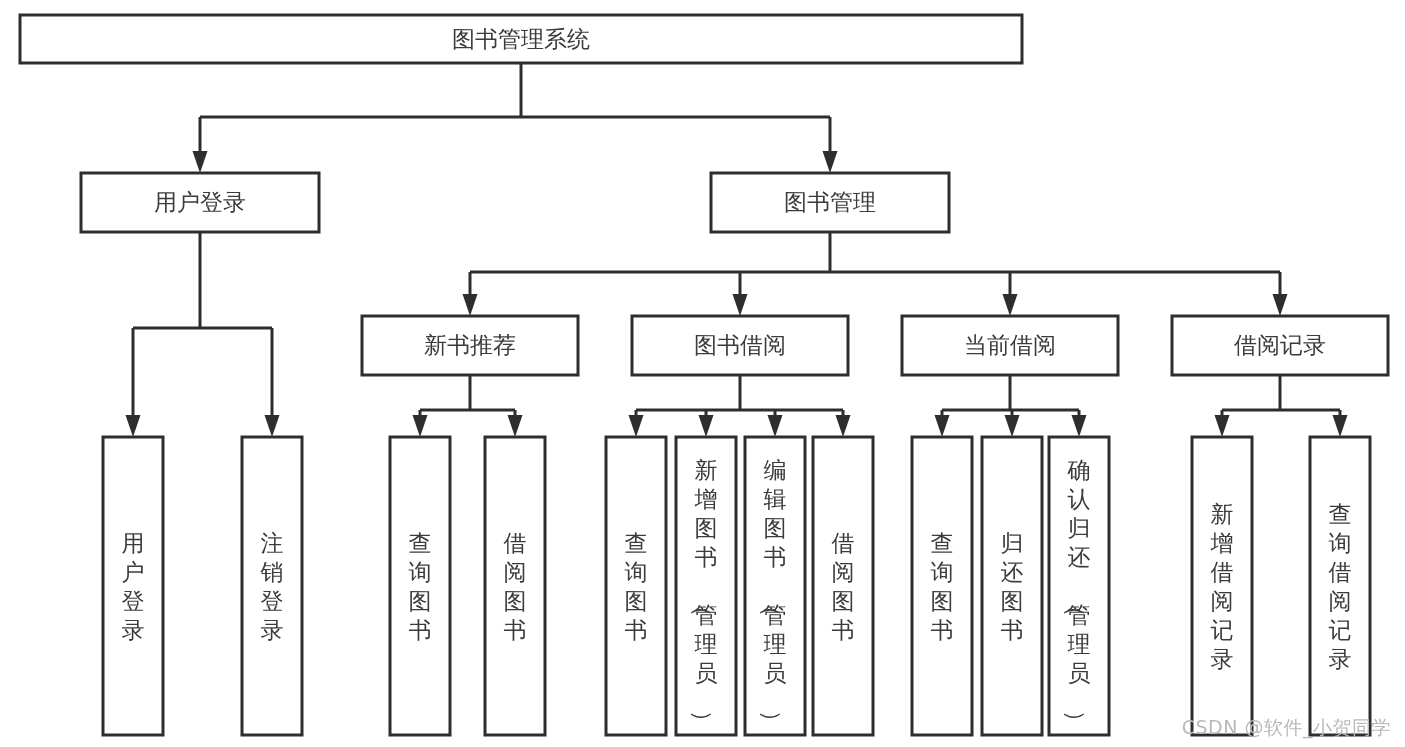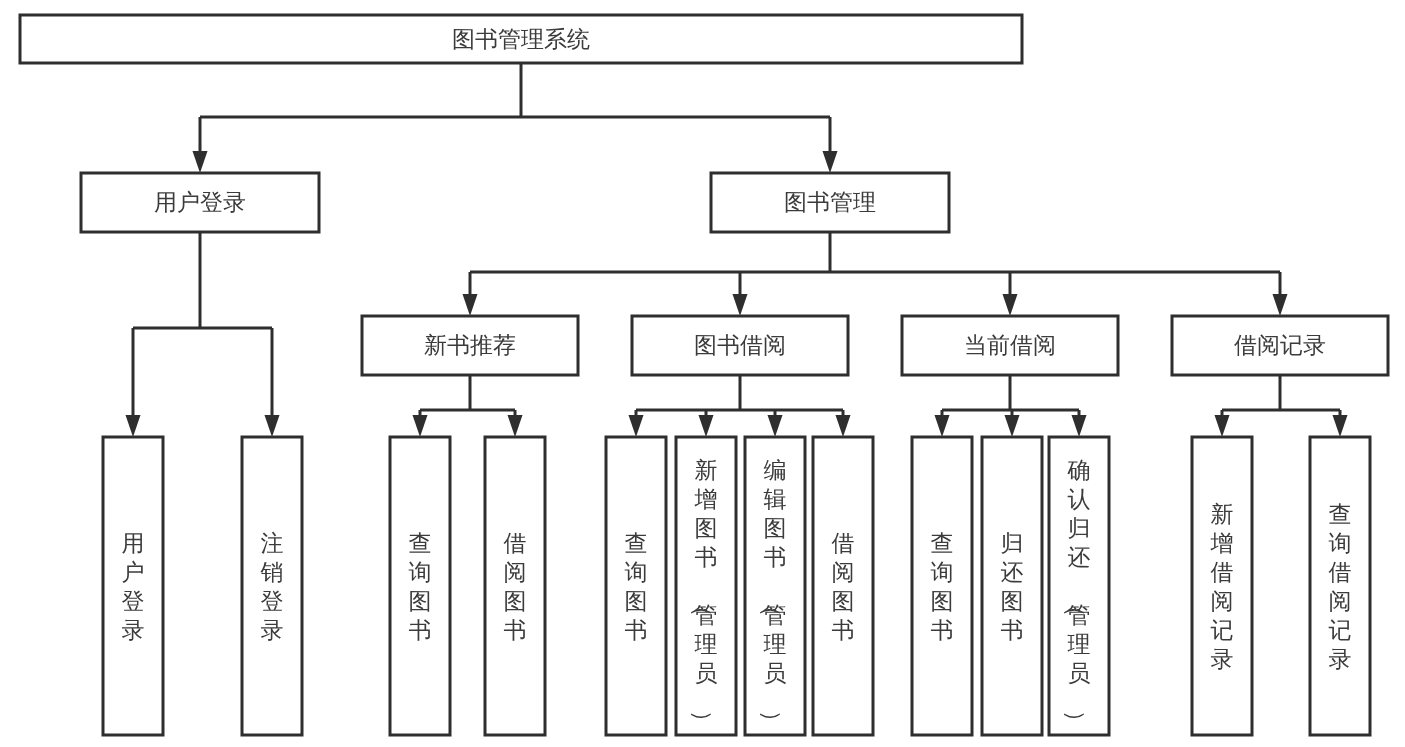--- a/index.html
+++ b/index.html
@@ -215,13 +215,14 @@
         <g>
           <rect x="1192" y="437" width="60" height="298" class="node-box"></rect>
           <text x="1222" y="521.62" class="node-label-v"><tspan x="1222" dy="0">新</tspan><tspan x="1222" dy="29">增</tspan><tspan x="1222" dy="29">借</tspan><tspan x="1222" dy="29">阅</tspan><tspan x="1222" dy="29">记</tspan><tspan x="1222" dy="29">录</tspan></text>
         </g>
         <g>
           <rect x="1310" y="437" width="60" height="298" class="node-box"></rect>
           <text x="1340" y="521.62" class="node-label-v"><tspan x="1340" dy="0">查</tspan><tspan x="1340" dy="29">询</tspan><tspan x="1340" dy="29">借</tspan><tspan x="1340" dy="29">阅</tspan><tspan x="1340" dy="29">记</tspan><tspan x="1340" dy="29">录</tspan></text>
         </g>
       </g>
   </svg>
+  <div class="watermark">CSDN @软件_小贺同学</div>
 </div>
 
 </body></html>

